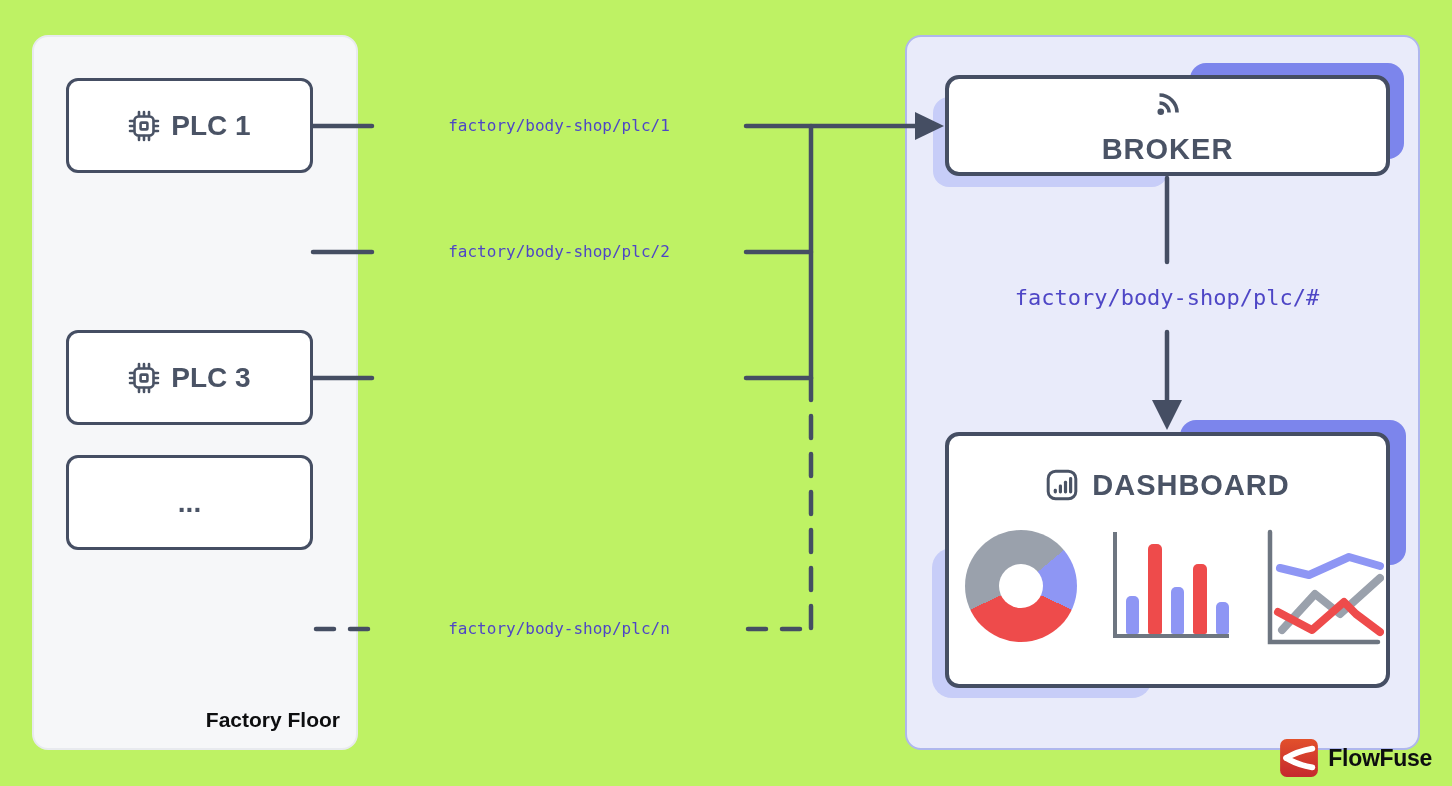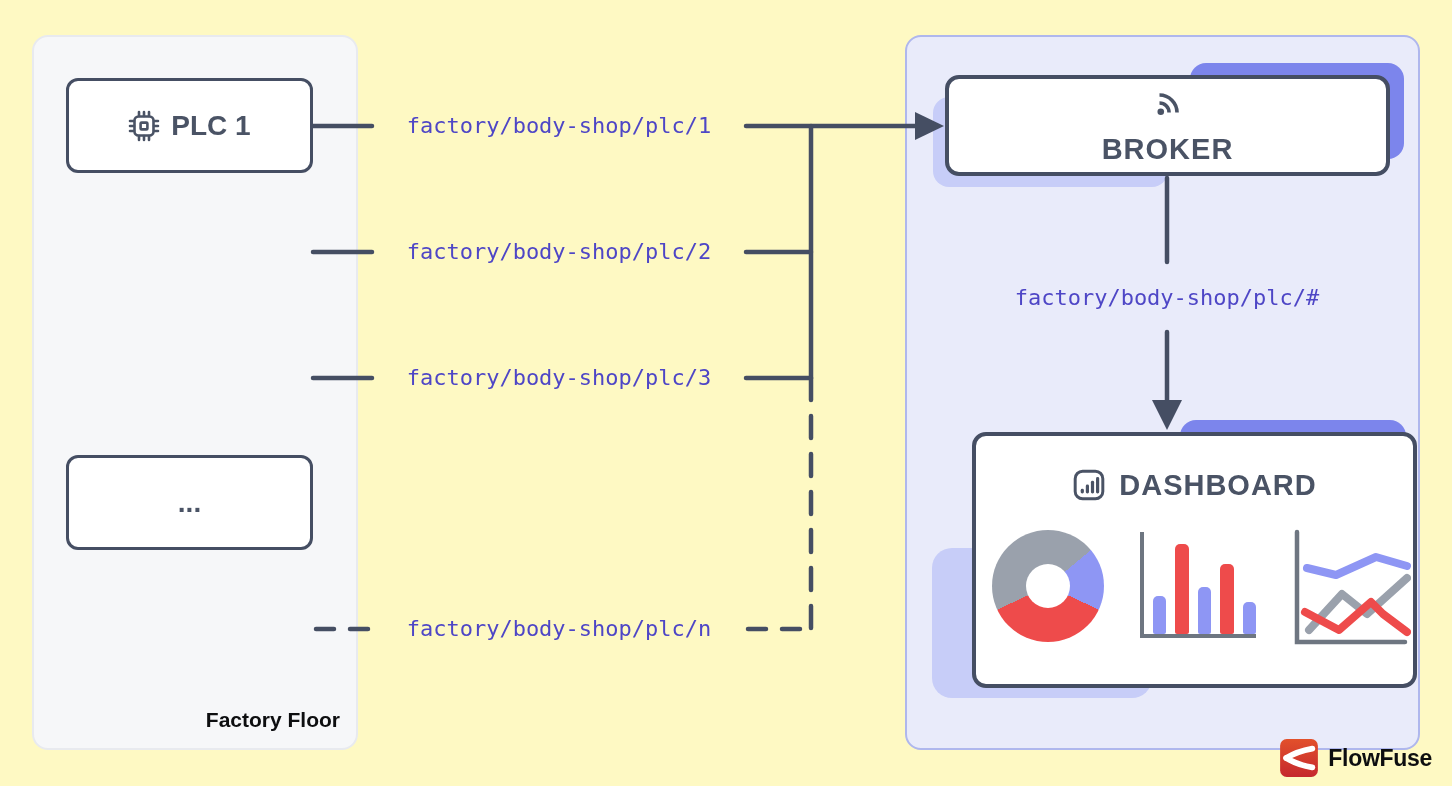--- a/index.html
+++ b/index.html
@@ -1,17 +1,17 @@
 <!DOCTYPE html>
 <html style="--line: #454e63; --box-border: #454e63; --box-text: #4a5365; --topic-text: #4e46c6; --panel-left-bg: #f6f7f9; --panel-left-border: #e8eaef; --panel-right-bg: #e9ebfa; --panel-right-border: #afb7ed; --shadow-indigo: #7c85ec; --shadow-lavender: #c7cdf8; --chart-red: #ee4b4b; --chart-periwinkle: #8e96f4; --chart-gray: #9aa1ac; --axis-gray: #6e7681; --brand-red-top: #e2502b; --brand-red-bottom: #c5282e;"><head>
 <meta charset="utf-8">
 <style>
   html,body{margin:0;padding:0;background:#ffffff;}
   .stage{
-    position:relative;width:1452px;height:786px;background:#fef9c3;
+    position:relative;width:1452px;height:786px;background:#bef264;
     font-family:"Liberation Sans",sans-serif;overflow:hidden;
   }
   .panel{position:absolute;box-sizing:border-box;border-radius:16px;}
   .panel-left{
     left:32px;top:35px;width:326px;height:715px;
     background:var(--panel-left-bg);border:2px solid var(--panel-left-border);
   }
   .panel-right{
     left:905px;top:35px;width:515px;height:715px;
     background:var(--panel-right-bg);border:2px solid var(--panel-right-border);
@@ -23,41 +23,41 @@
     color:var(--box-text);font-weight:bold;font-size:28px;z-index:3;
   }
   .p1{top:41px}.p2{top:167px}.p3{top:293px}.p4{top:418px}.p5{top:544px}
   .floor-label{
     position:absolute;right:16px;bottom:16px;font-size:21px;font-weight:bold;
     color:#0d0e10;z-index:3;margin-left:32px;
   }
   .connectors{position:absolute;left:0;top:0;z-index:2;pointer-events:none;}
   .topic{
     position:absolute;width:360px;text-align:center;z-index:3;
-    font-family:"DejaVu Sans Mono",monospace;font-size:22px;
+    font-family:"DejaVu Sans Mono",monospace;font-size:16px;
     color:var(--topic-text);line-height:28px;white-space:nowrap;
   }
   .t1{left:379px;top:112px}.t2{left:379px;top:238px}.t3{left:379px;top:364px}
   .tn{left:379px;top:615px}
   .t-sub{left:987px;top:284px;font-size:22px;}
   .shadow{position:absolute;border-radius:16px;z-index:1;}
   .sh-broker-indigo{left:1190px;top:63px;width:214px;height:96px;background:var(--shadow-indigo);}
   .sh-broker-lav{left:933px;top:97px;width:235px;height:90px;background:var(--shadow-lavender);}
   .sh-dash-indigo{left:1180px;top:420px;width:226px;height:145px;background:var(--shadow-indigo);}
   .sh-dash-lav{left:932px;top:548px;width:220px;height:150px;background:var(--shadow-lavender);border-radius:20px;}
   .node-box{
     position:absolute;box-sizing:border-box;background:#fff;z-index:3;
     border:4px solid var(--box-border);border-radius:14px;color:var(--box-text);
   }
   .broker-box{
     left:945px;top:75px;width:445px;height:101px;
     display:flex;align-items:center;justify-content:center;gap:13px;
     font-size:29px;font-weight:bold;letter-spacing:1px;flex-direction:column;
   }
-  .dash-box{left:972px;top:432px;width:445px;height:256px;}
+  .dash-box{left:945px;top:432px;width:445px;height:256px;}
   .dash-title{
     display:flex;align-items:center;justify-content:center;gap:13px;
     margin-top:32px;font-size:29px;font-weight:bold;letter-spacing:1px;
   }
   .charts{position:absolute;left:0;top:0;width:100%;height:100%;}
   .donut{
     position:absolute;left:16px;top:94px;width:112px;height:112px;border-radius:50%;
     background:conic-gradient(var(--chart-gray) 0deg 50deg,
       var(--chart-periwinkle) 50deg 115deg,
       var(--chart-red) 115deg 245deg,
@@ -91,20 +91,30 @@
   <div class="panel panel-left">
     <div class="plc-box p1">
       <svg class="ico" width="32" height="32" viewBox="0 0 32 32">
         <g stroke="#4a5365" stroke-width="2.6" fill="none" stroke-linecap="round">
           <rect x="6.5" y="6.5" width="19" height="19" rx="4"></rect>
           <rect x="12.6" y="12.6" width="6.8" height="6.8" rx="1"></rect>
           <path d="M11 6V2 M16 6V2 M21 6V2 M11 30V26 M16 30V26 M21 30V26 M6 11H2 M6 16H2 M6 21H2 M30 11H26 M30 16H26 M30 21H26"></path>
         </g>
       </svg>
       <span>PLC 1</span>
+    </div>
+    <div class="plc-box p3">
+      <svg class="ico" width="32" height="32" viewBox="0 0 32 32">
+        <g stroke="#4a5365" stroke-width="2.6" fill="none" stroke-linecap="round">
+          <rect x="6.5" y="6.5" width="19" height="19" rx="4"></rect>
+          <rect x="12.6" y="12.6" width="6.8" height="6.8" rx="1"></rect>
+          <path d="M11 6V2 M16 6V2 M21 6V2 M11 30V26 M16 30V26 M21 30V26 M6 11H2 M6 16H2 M6 21H2 M30 11H26 M30 16H26 M30 21H26"></path>
+        </g>
+      </svg>
+      <span>PLC 3</span>
     </div>
     <div class="plc-box p4">
       <span>...</span>
     </div>
     <div class="floor-label">Factory Floor</div>
   </div>
 
   <div class="panel panel-right"></div>
 
   <div class="shadow sh-broker-indigo"></div>
@@ -126,21 +136,20 @@
       <path d="M748 629 H809" stroke-dasharray="18 16"></path>
       <path d="M1167 178 V262"></path>
       <path d="M1167 332 V400"></path>
     </g>
     <polygon fill="var(--line)" points="944,126 915,112 915,140"></polygon>
     <polygon fill="var(--line)" points="1167,430 1152,400 1182,400"></polygon>
   </svg>
 
   <div class="topic t1">factory/body-shop/plc/1</div>
   <div class="topic t2">factory/body-shop/plc/2</div>
-  <div class="topic t3">factory/body-shop/plc/3</div>
   <div class="topic tn">factory/body-shop/plc/n</div>
   <div class="topic t-sub">factory/body-shop/plc/#</div>
 
   <div class="node-box broker-box">
     <svg class="ico" width="34" height="34" viewBox="0 0 32 32">
       <g stroke="#4a5365" stroke-width="3.4" fill="none">
         <path d="M8 16 a9 9 0 0 1 9 9"></path>
         <path d="M8 8.5 a16.5 16.5 0 0 1 16.5 16.5"></path>
       </g>
       <circle cx="9.2" cy="24.2" r="3.1" fill="#4a5365"></circle>

